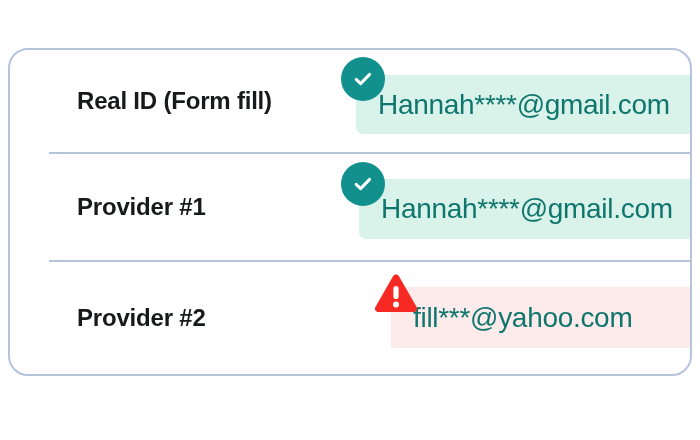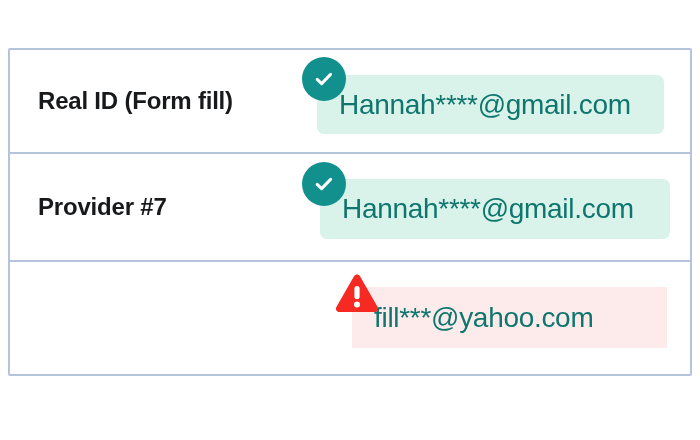--- a/index.html
+++ b/index.html
@@ -18,23 +18,24 @@
 
   
   #verification-card {
     position: absolute;
     left: 8px;
     top: 48px;
     width: 684px;
     height: 328px;
     box-sizing: border-box;
     border: 2px solid #b6c4db;
-    border-radius: 2px;
+    border-radius: 20px;
     background: #ffffff;
     overflow: hidden;
+    padding-left: 39px;
   }
 
   .row {
     position: relative;
     box-sizing: border-box;
     width: 100%;
     display: flex;
     align-items: center;
   }
   .row-1 { height: 102px; }
@@ -136,32 +137,33 @@
     <div class="check-badge badge-r1">
       <svg width="26" height="26" viewBox="0 0 26 26" aria-hidden="true">
         <path d="M6.2 13.4 L10.6 17.6 L19.6 8.4" fill="none" stroke="#ffffff" stroke-width="3" stroke-linecap="round" stroke-linejoin="round"></path>
       </svg>
     </div>
 
     <div class="chip chip-ok chip-r1">Hannah****@gmail.com</div>
   </div>
 
   <div class="row row-2">
-    <div class="row-label">Provider #7</div>
+    <div class="row-label">Provider #1</div>
 
     <div class="check-badge badge-r2">
       <svg width="26" height="26" viewBox="0 0 26 26" aria-hidden="true">
         <path d="M6.2 13.4 L10.6 17.6 L19.6 8.4" fill="none" stroke="#ffffff" stroke-width="3" stroke-linecap="round" stroke-linejoin="round"></path>
       </svg>
     </div>
 
     <div class="chip chip-ok chip-r2">Hannah****@gmail.com</div>
   </div>
 
   <div class="row row-3">
+    <div class="row-label">Provider #2</div>
 
     <div class="warn-badge">
       <svg width="50" height="44" viewBox="0 0 50 44" aria-hidden="true">
         <path d="M22.0 4.2 C23.4 2.0 26.6 2.0 28.0 4.2 L45.6 35.0
                  C47.0 37.3 45.4 40.0 42.6 40.0 L7.4 40.0
                  C4.6 40.0 3.0 37.3 4.4 35.0 Z" fill="#f62a22"></path>
         <rect x="22.4" y="14.0" width="5.2" height="13.0" rx="2.6" fill="#ffffff"></rect>
         <circle cx="25.0" cy="32.4" r="3.0" fill="#ffffff"></circle>
       </svg>
     </div>

